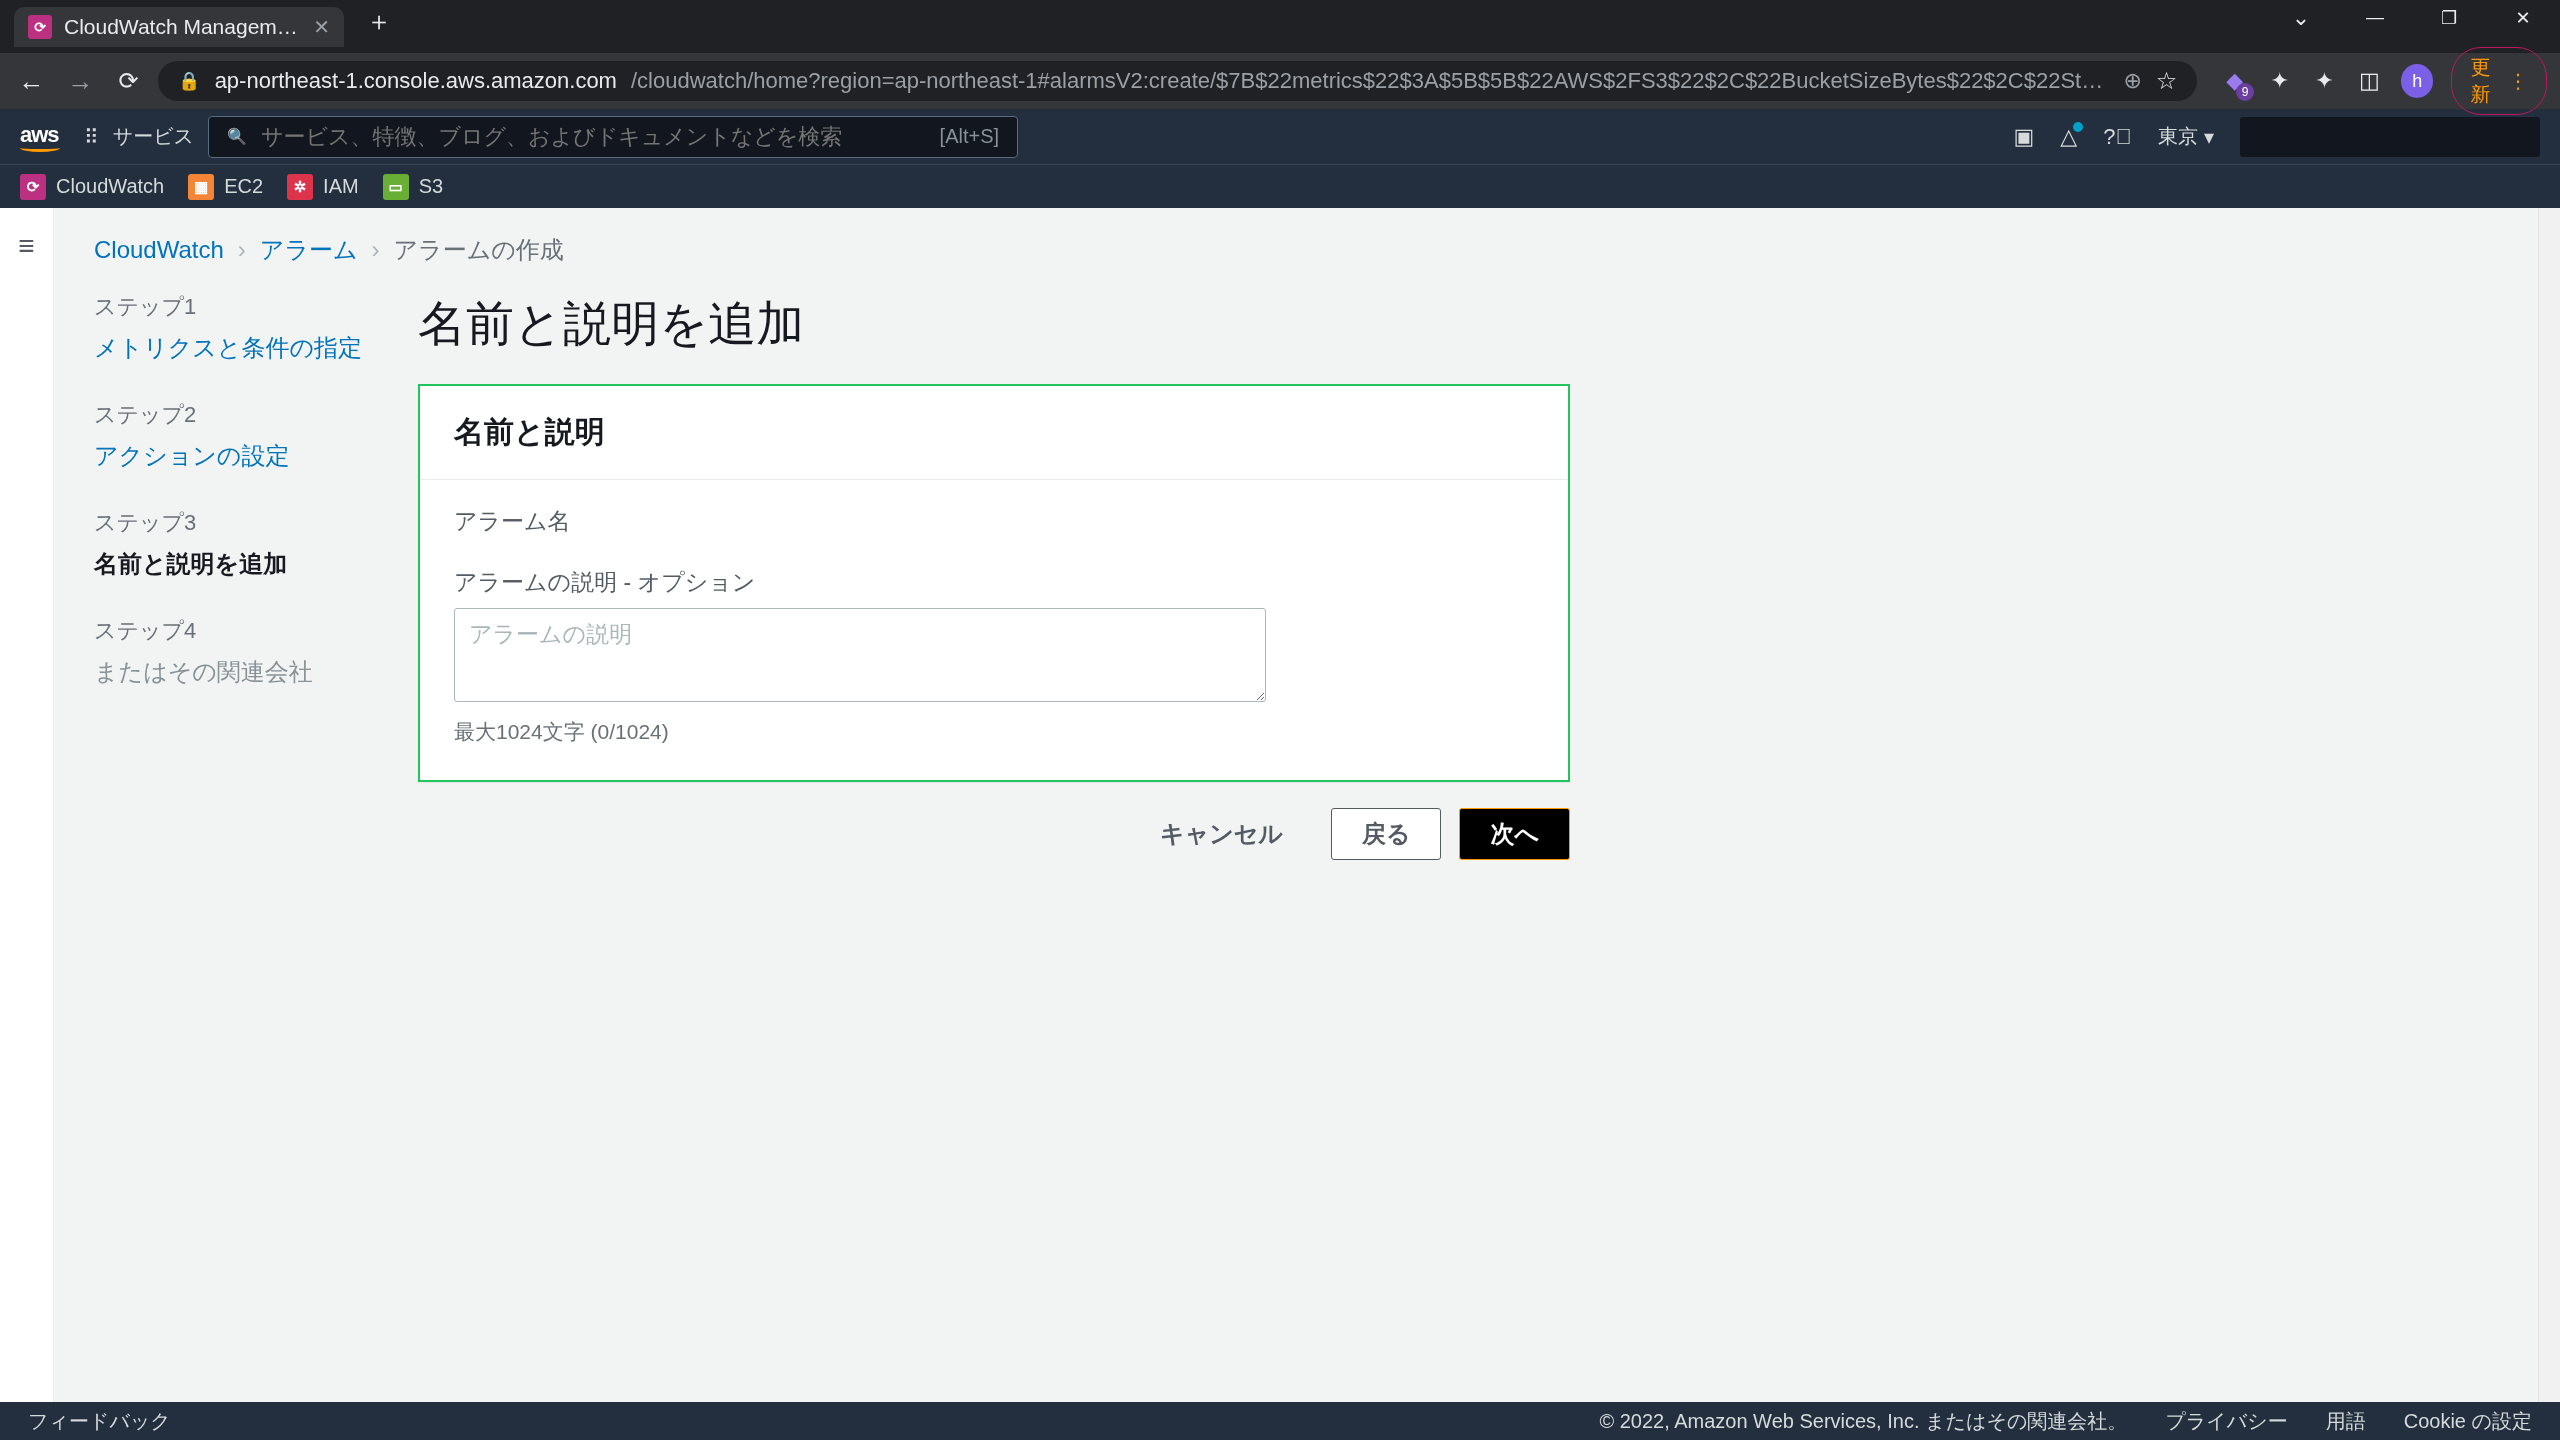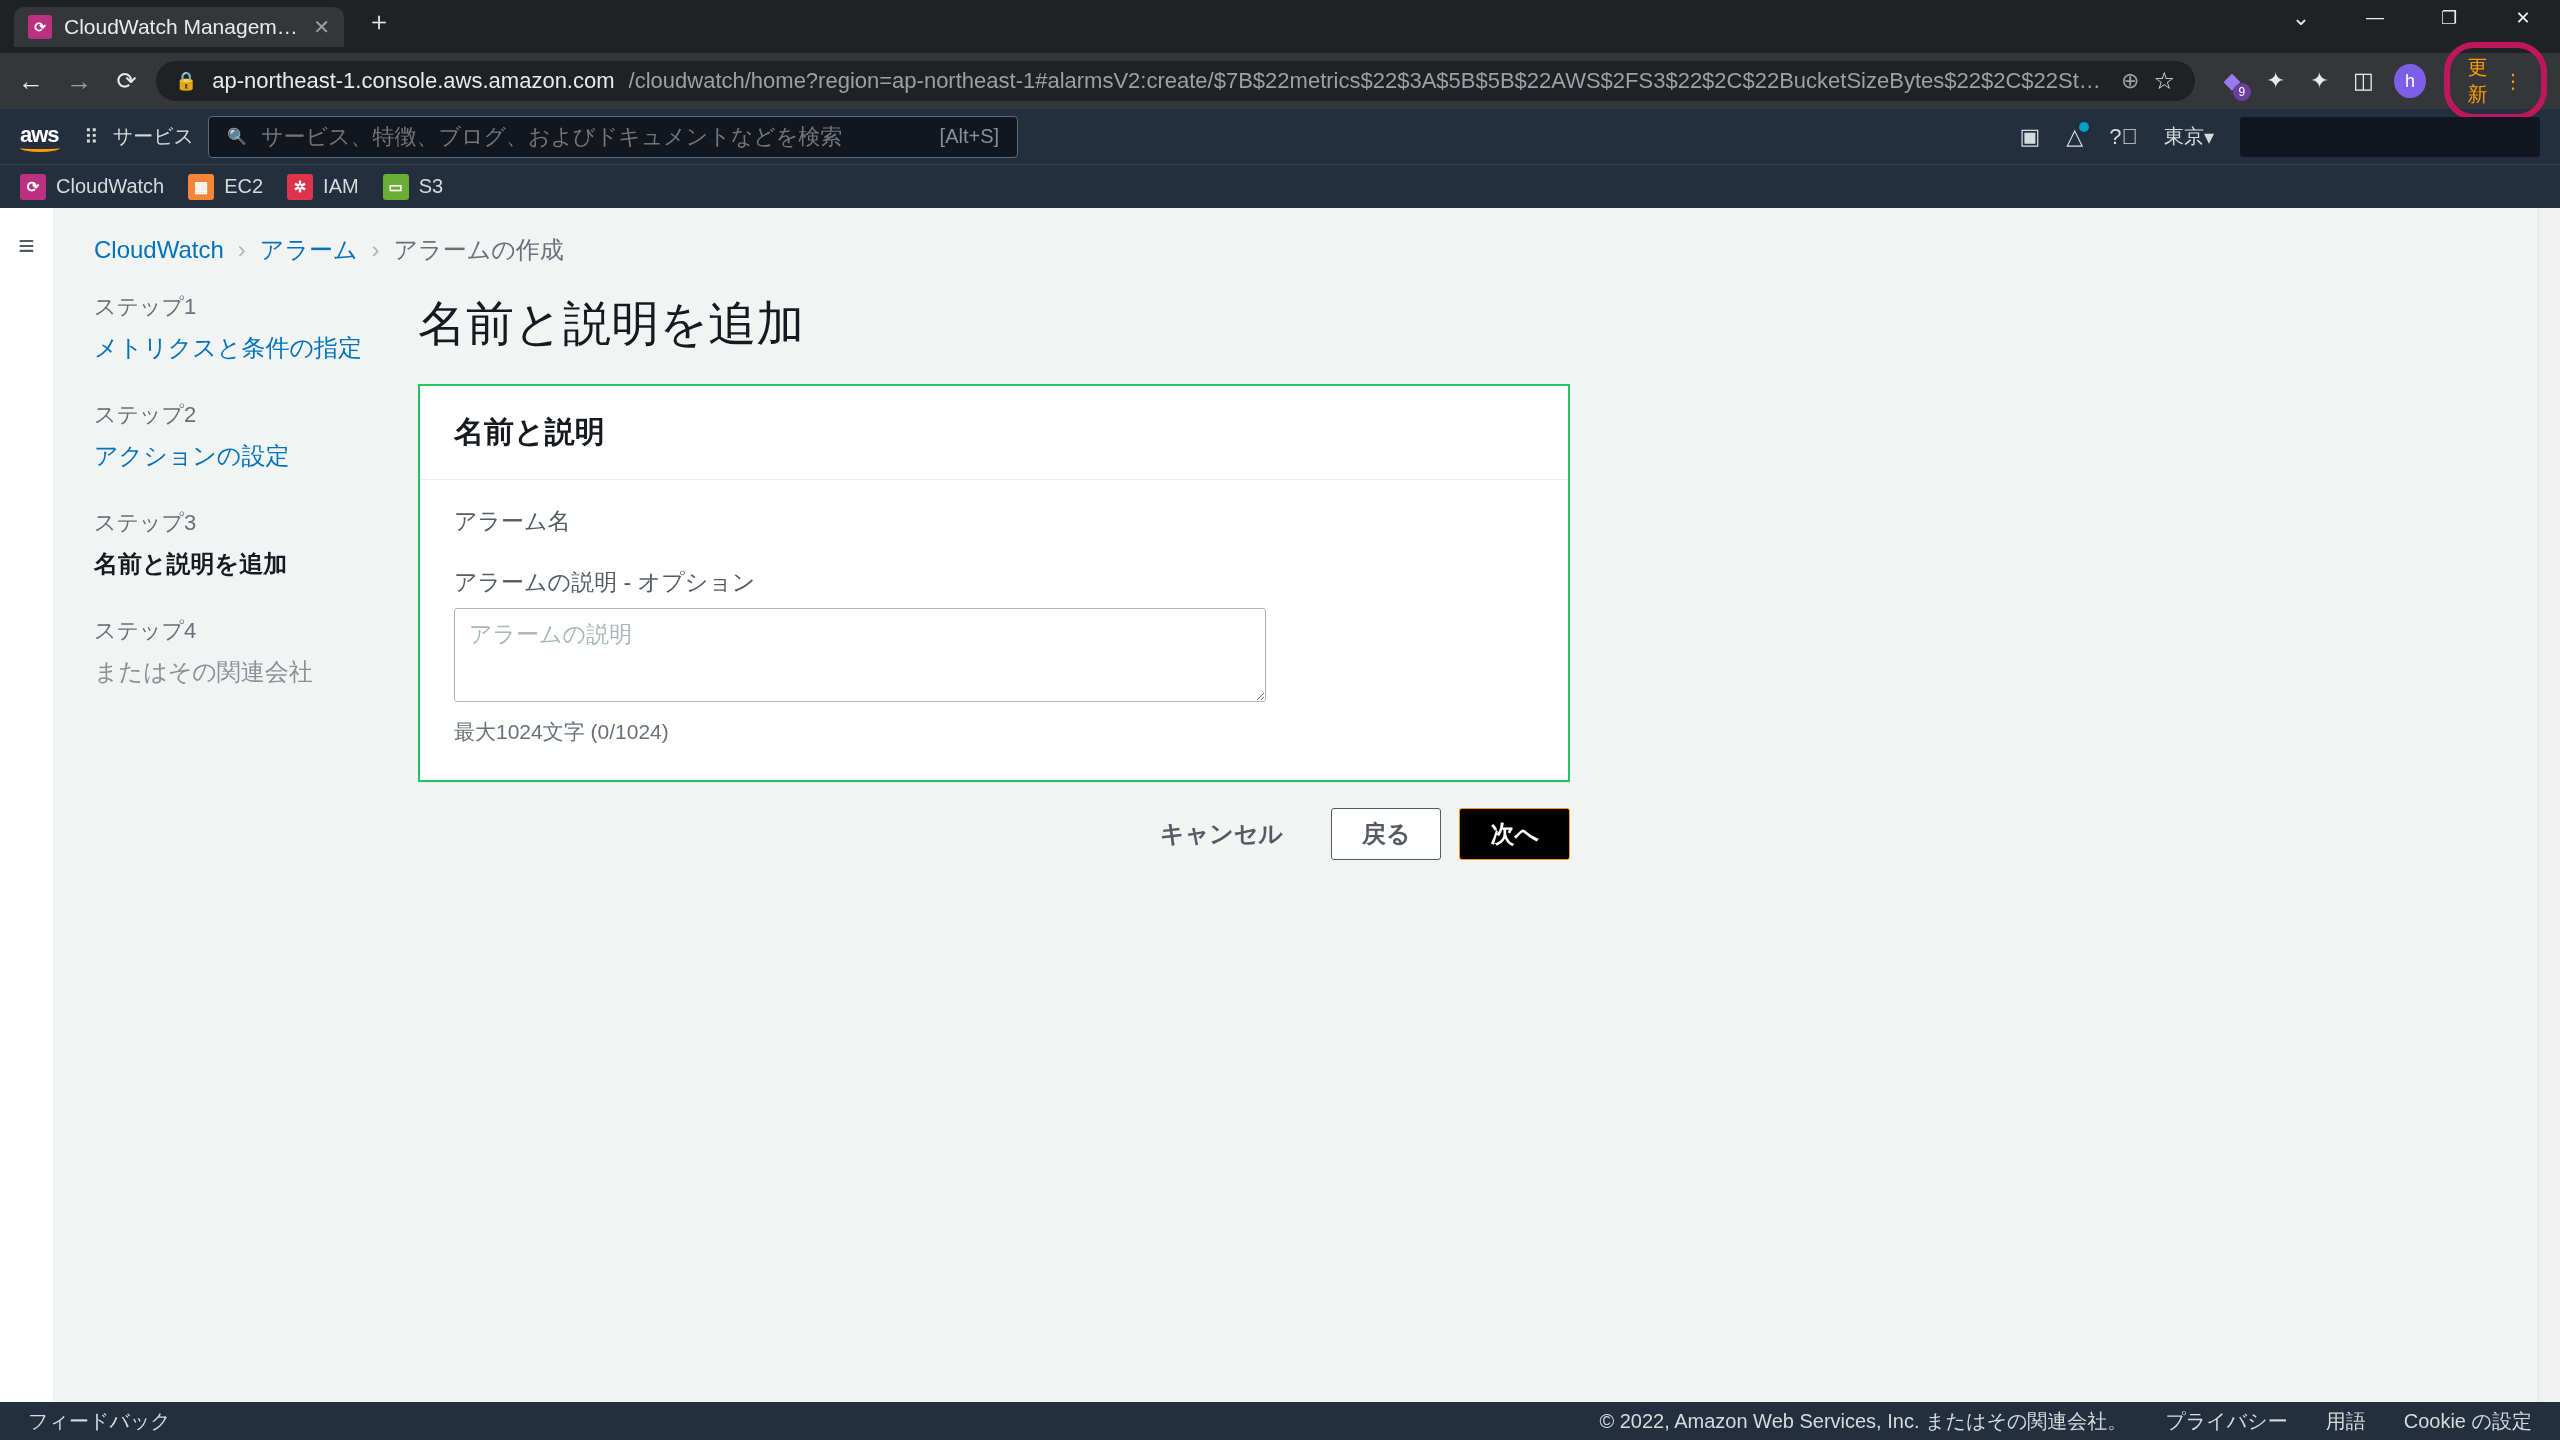--- a/index.html
+++ b/index.html
@@ -25,35 +25,35 @@
 .lock{color:#9aa0a6;font-size:18px}
 .url-domain{color:#e8eaed}
 .url-rest{color:#9aa0a6;flex:1;white-space:nowrap;overflow:hidden;text-overflow:ellipsis}
 .trans-icon{color:#9aa0a6;font-size:22px}
 .star{color:#e8eaed;font-size:24px}
 .ext-icons{display:flex;align-items:center;gap:18px;margin-left:12px;color:#e8eaed}
 .ext-ic{width:28px;height:28px;display:flex;align-items:center;justify-content:center;font-size:22px;cursor:pointer}
 .ext-badge{position:relative}
 .ext-badge::after{content:"9";position:absolute;right:-6px;bottom:-6px;background:#6b3fa0;color:#fff;font-size:12px;border-radius:50%;width:18px;height:18px;display:flex;align-items:center;justify-content:center}
 .profile-circle{width:34px;height:34px;border-radius:50%;background:#7b5fe7;color:#fff;display:flex;align-items:center;justify-content:center;font-size:18px}
-.update-btn{border:6px solid #be185d;color:#ff9900;border-radius:30px;padding:6px 18px;font-size:20px;display:flex;align-items:center;gap:0;cursor:pointer}
+.update-btn{border:1px solid #be185d;color:#ff9900;border-radius:30px;padding:6px 18px;font-size:20px;display:flex;align-items:center;gap:0;cursor:pointer}
 
 
 .aws-nav{background:#232f3e;height:55px;display:flex;align-items:center;padding:15px 20px;color:#d5dbdb;gap:14px}
 .aws-logo{color:#fff;font-weight:bold;font-size:22px;letter-spacing:-1px;margin-right:10px}
 .aws-logo .smile{display:block;height:8px;border-bottom:3px solid #ff9900;border-radius:0 0 50% 50%;width:40px;margin-top:-4px}
 .grid-icon{font-size:20px}
 .services-lbl{font-size:20px}
 .aws-search{background:#12171f;border:1px solid #5a6b80;border-radius:4px;height:42px;display:flex;align-items:center;padding:0 18px;gap:14px;width:810px}
 .aws-search input{background:transparent;border:none;color:#aab7b8;font-size:22px;flex:1;outline:none}
 .aws-search .hint{color:#879196;font-size:20px}
 .aws-nav-right{margin-left:auto;display:flex;align-items:center;gap:26px}
 .aws-nav-right .ic{font-size:22px;cursor:pointer;position:relative;color:#d5dbdb}
 .bell-dot::after{content:"";position:absolute;top:-2px;right:-6px;width:10px;height:10px;background:#00a1c9;border-radius:50%}
-.region{font-size:20px;display:flex;align-items:center;cursor:pointer}
+.region{font-size:20px;display:flex;align-items:center;gap:6px;cursor:pointer}
 .acct-box{background:#12171f;width:300px;height:40px;border-radius:3px}
 
 
 .aws-subnav{background:#232f3e;height:44px;display:flex;align-items:center;padding:0 20px;gap:24px;border-top:1px solid #3a4553}
 .svc-chip{display:flex;align-items:center;gap:10px;color:#d5dbdb;font-size:20px;cursor:pointer}
 .svc-ic{width:26px;height:26px;border-radius:3px;display:flex;align-items:center;justify-content:center;font-size:15px;color:#fff;font-weight:bold}
 .svc-ic.cw{background:#bc3081}
 .svc-ic.ec2{background:#f58536}
 .svc-ic.iam{background:#dd344c}
 .svc-ic.s3{background:#6aaf35}

